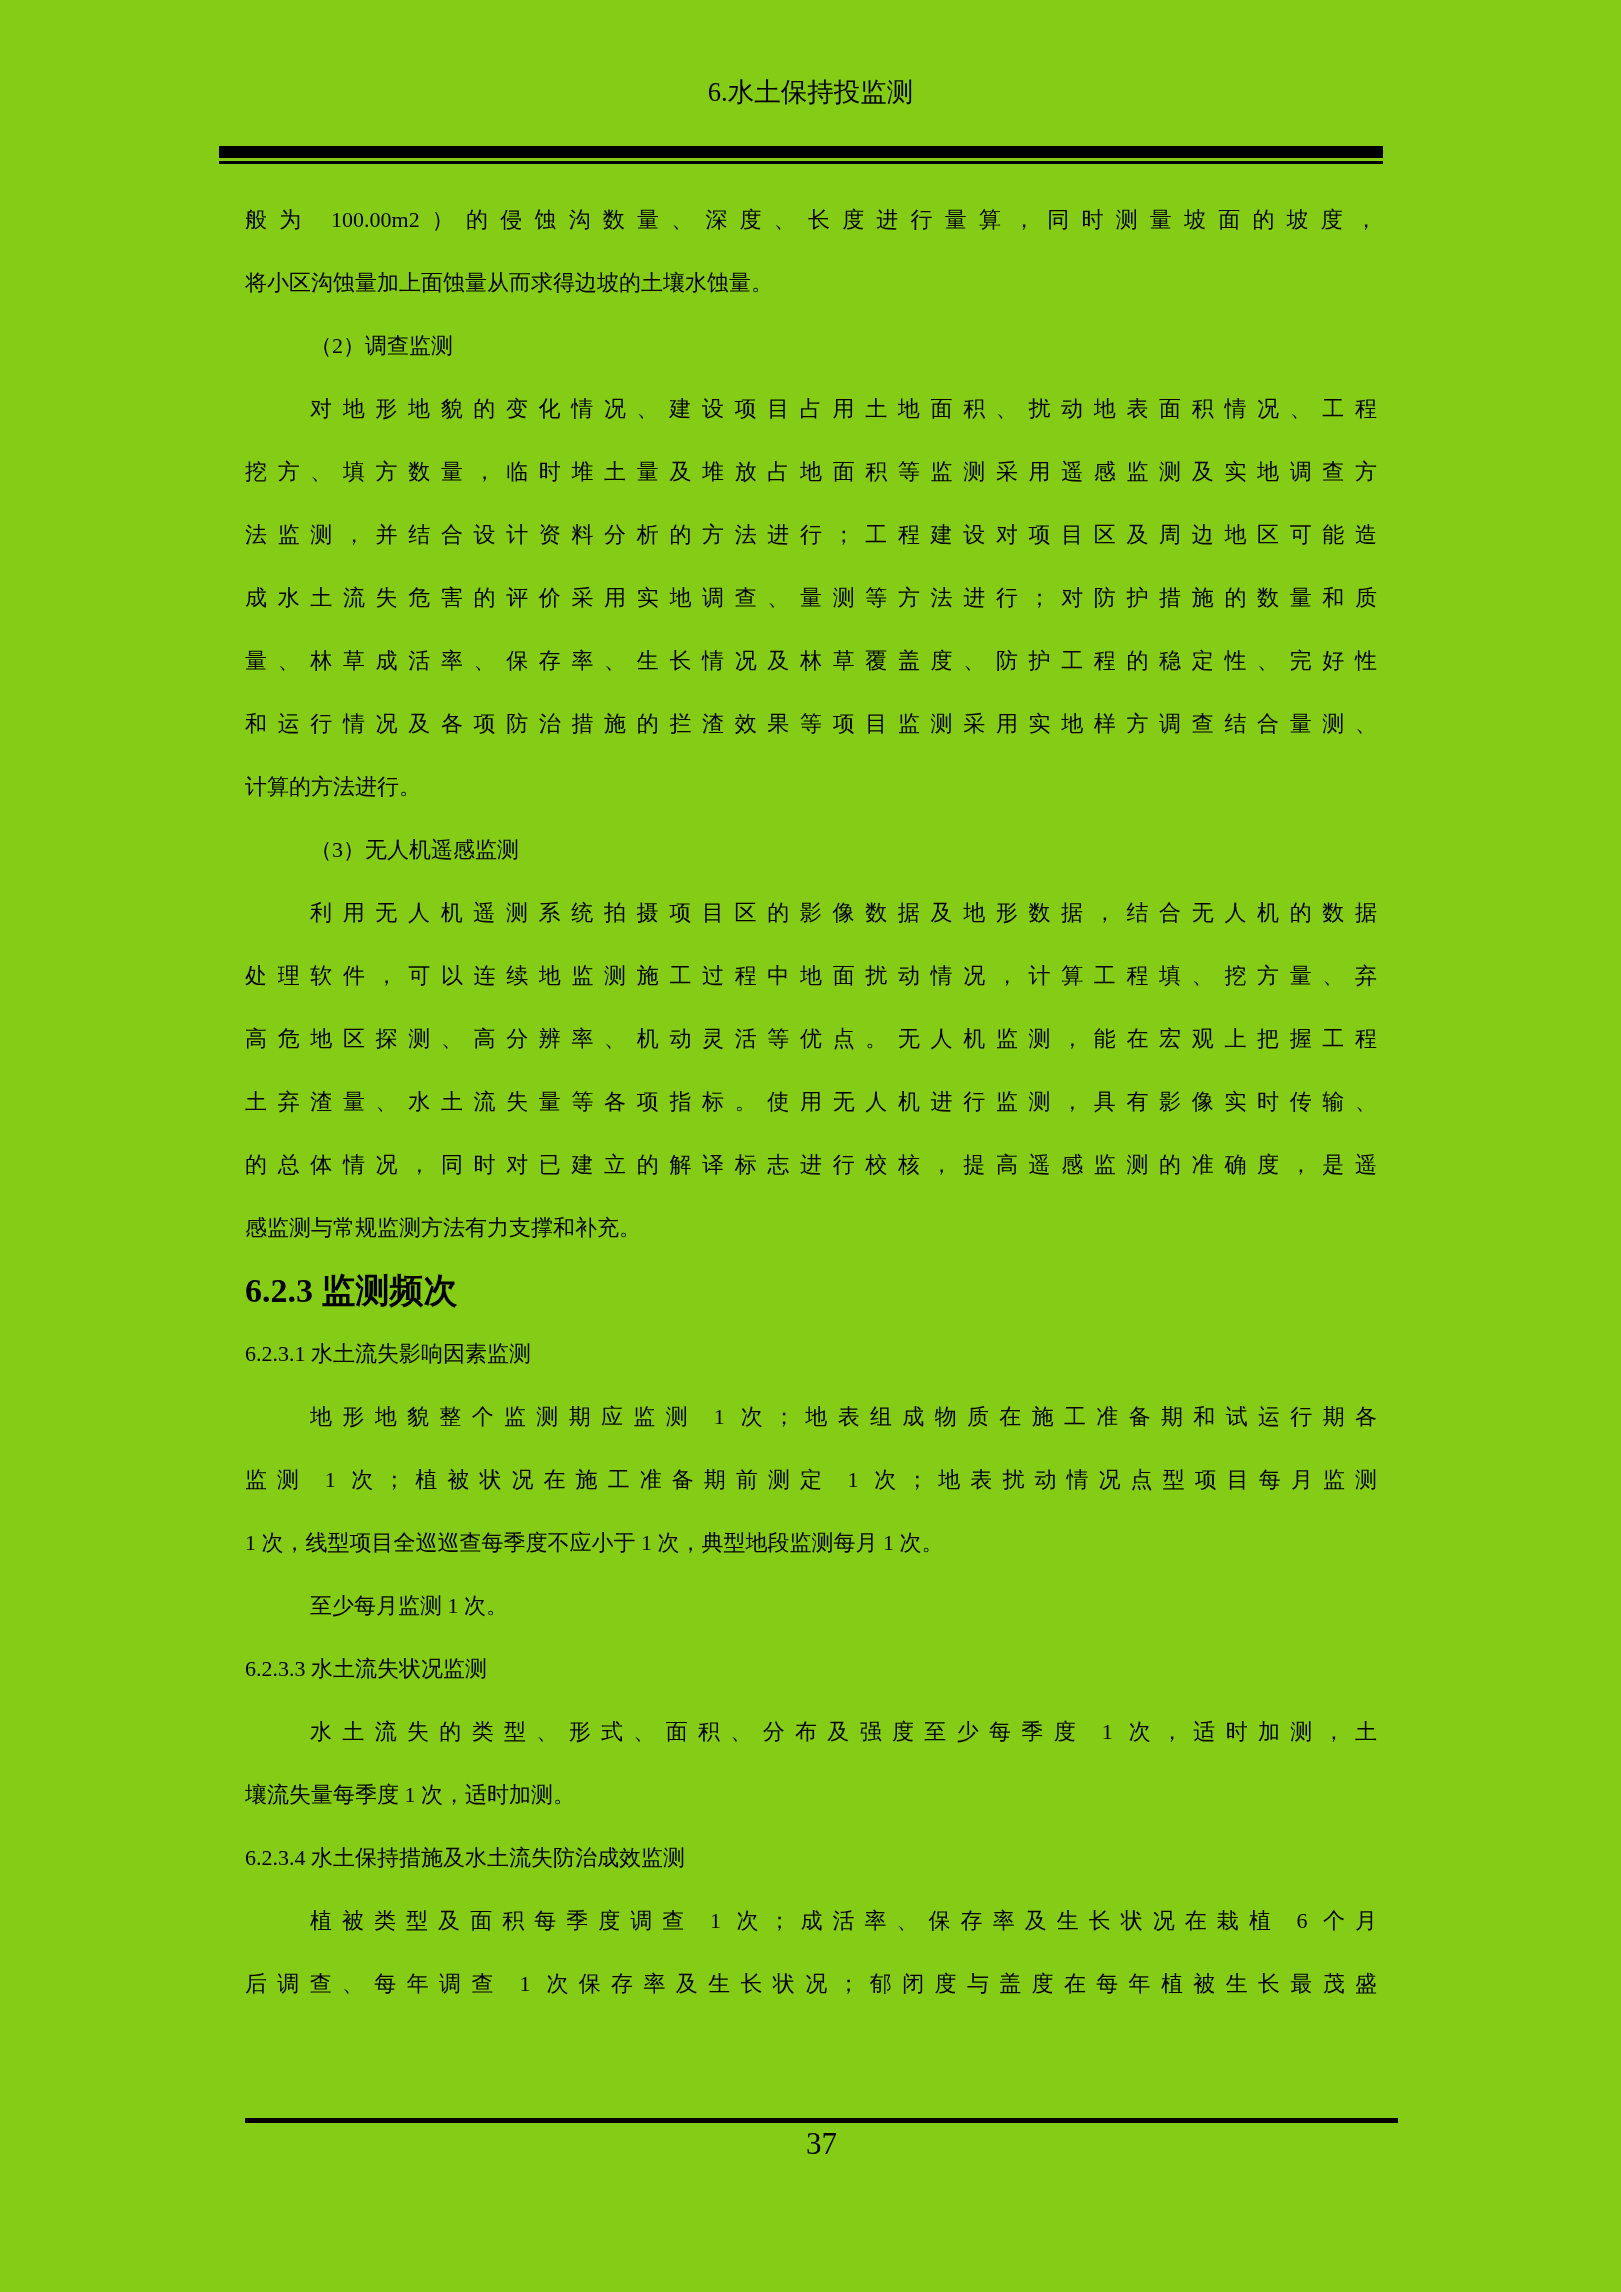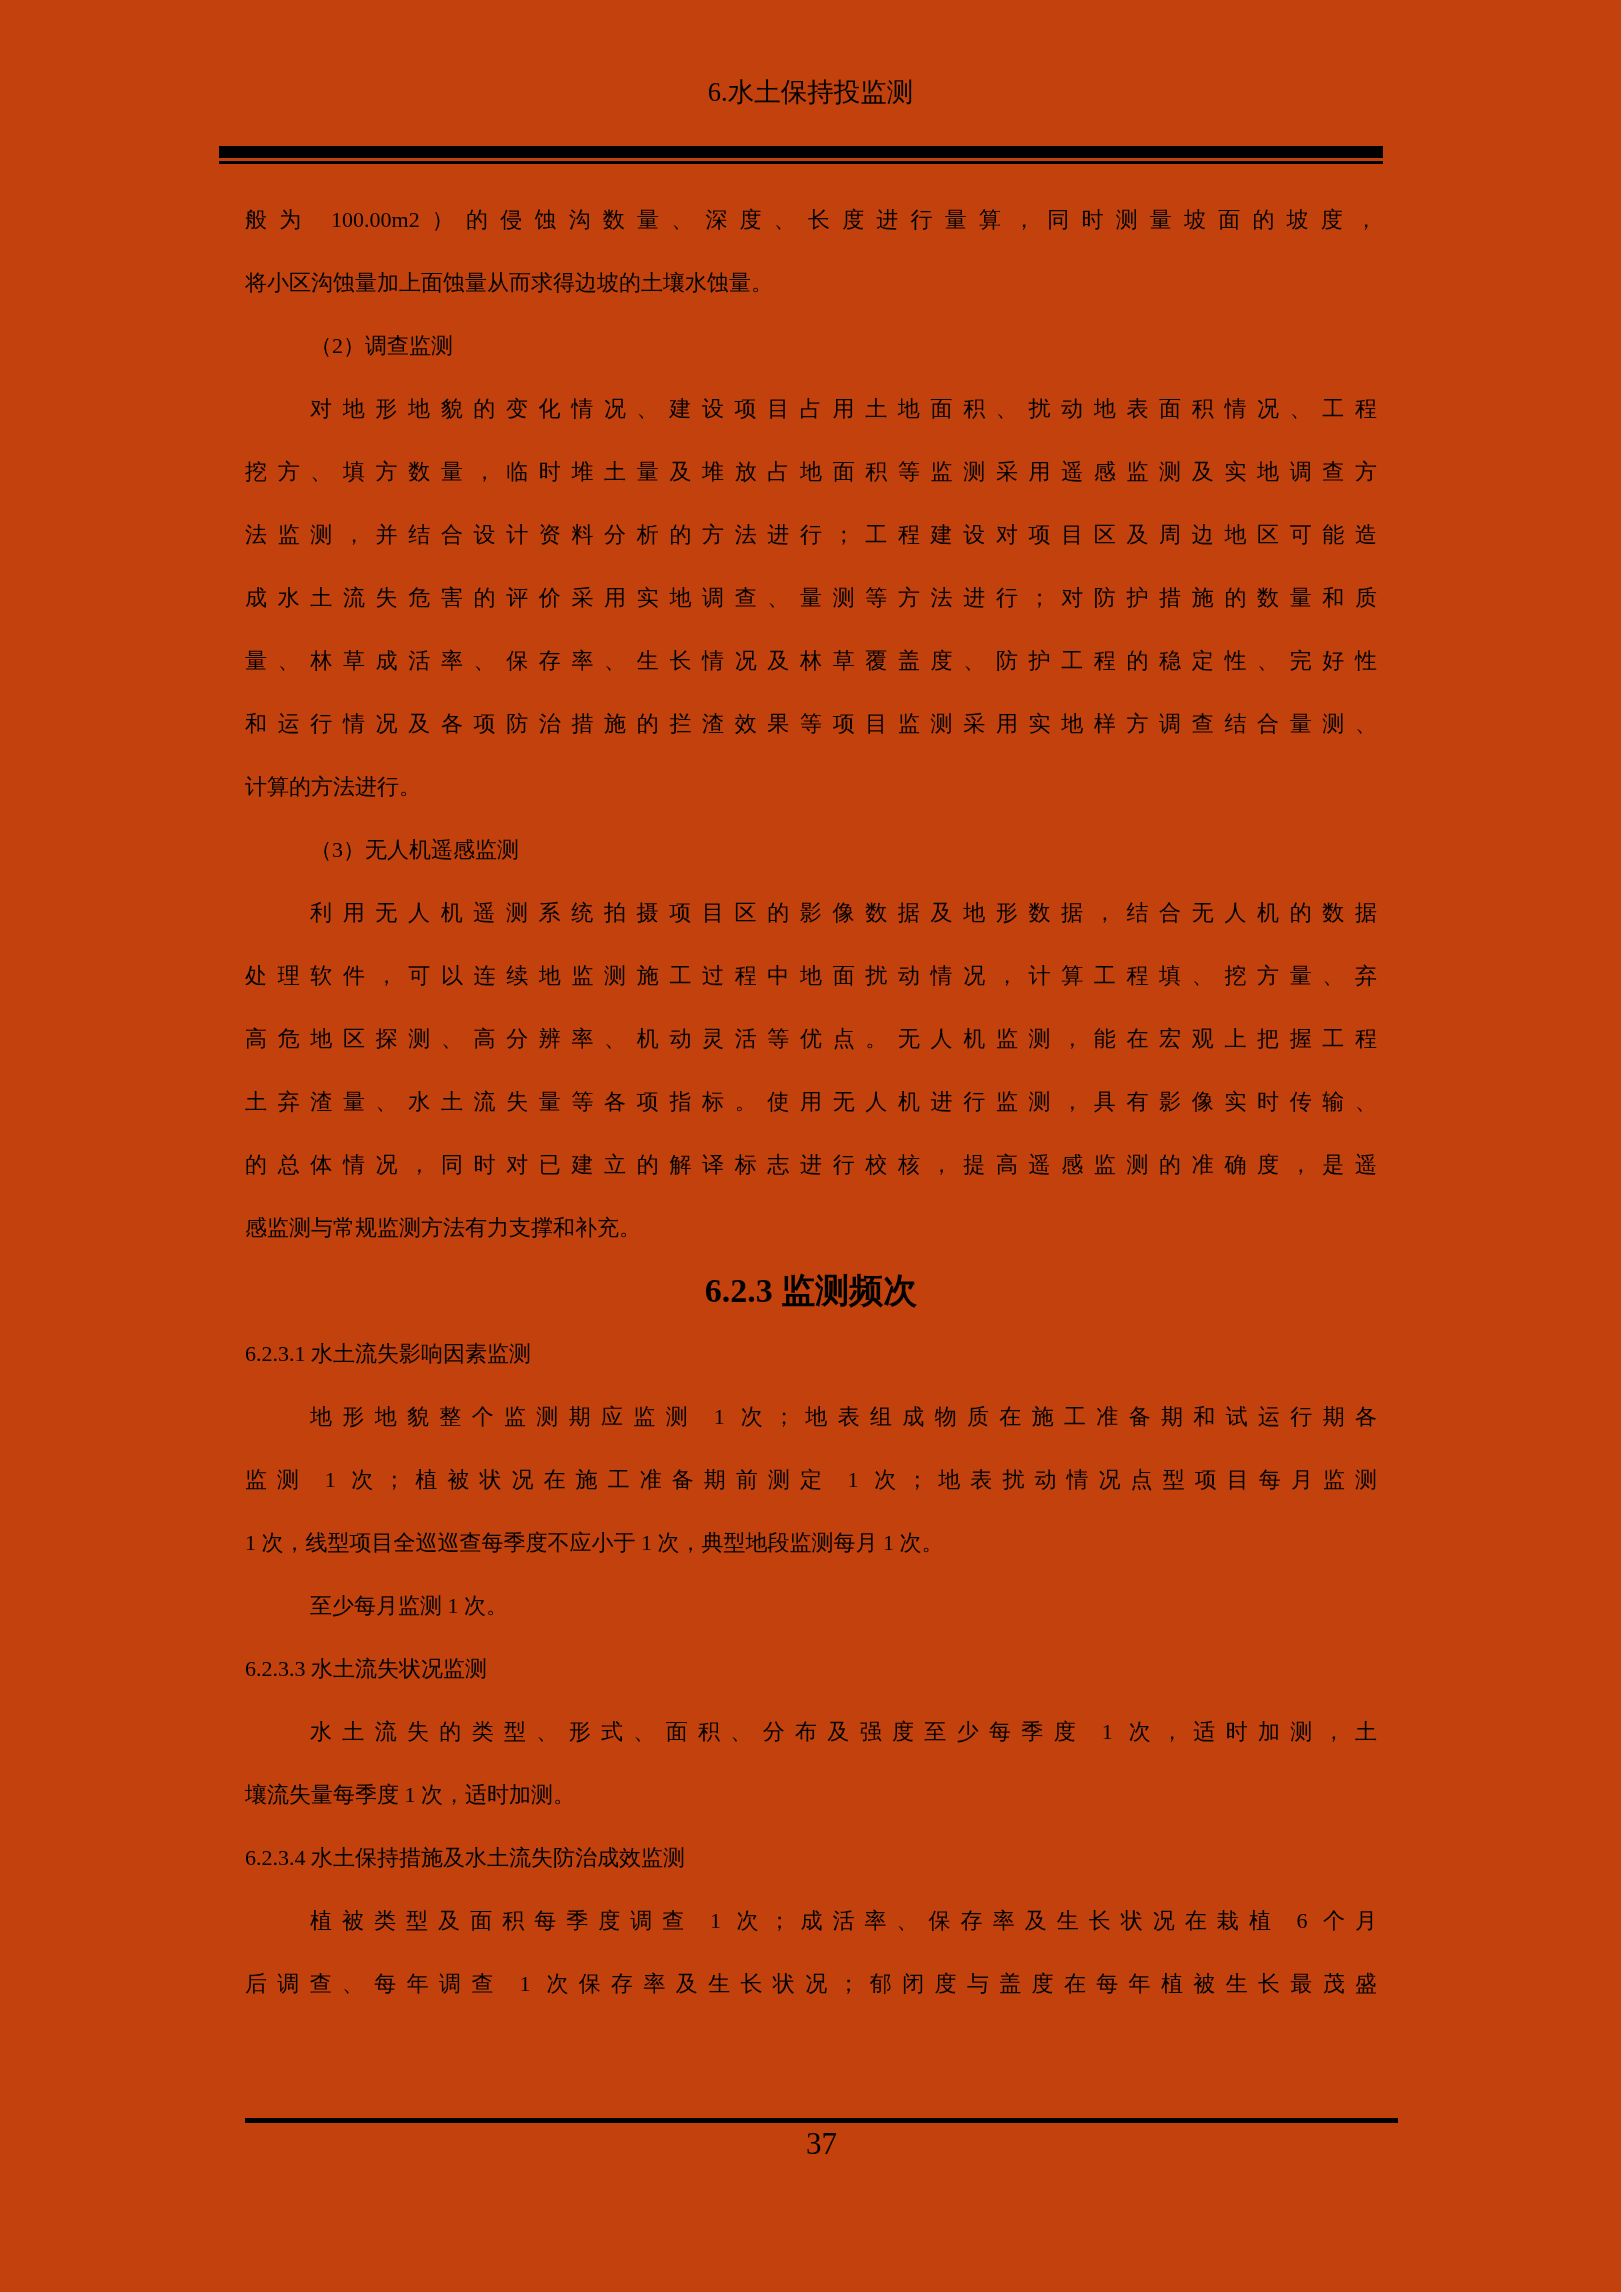--- a/index.html
+++ b/index.html
@@ -1,21 +1,21 @@
 <!DOCTYPE html>
 <html><head>
 <meta charset="utf-8">
 <style>
   html,body { margin:0; padding:0; background:#e8e8e8; }
   .page {
     position: relative;
     width: 1621px;
     height: 2293px;
     margin: 0 auto;
-    background: #c2410c;
+    background: #84cc16;
     font-family: "Liberation Serif", serif;
     color: #000;
     overflow: hidden;
   }
   .header-title {
     position: absolute;
     top: 76px;
     left: 0;
     width: 100%;
     text-align: center;
@@ -45,21 +45,21 @@
     text-align: left;
     white-space: nowrap;
   }
   .j {
     white-space: normal;
     text-align: justify;
     text-align-last: justify;
     text-justify: inter-character;
   }
   .ind { text-indent: 65px; }
-  .heading { font-weight: bold; font-size: 34px; text-align: center; }
+  .heading { font-weight: bold; font-size: 34px; }
 
   .footer-rule {
     position: absolute;
     left: 245px;
     top: 2118px;
     width: 1153px;
     height: 4.9px;
     background: #000;
   }
   .page-number {

